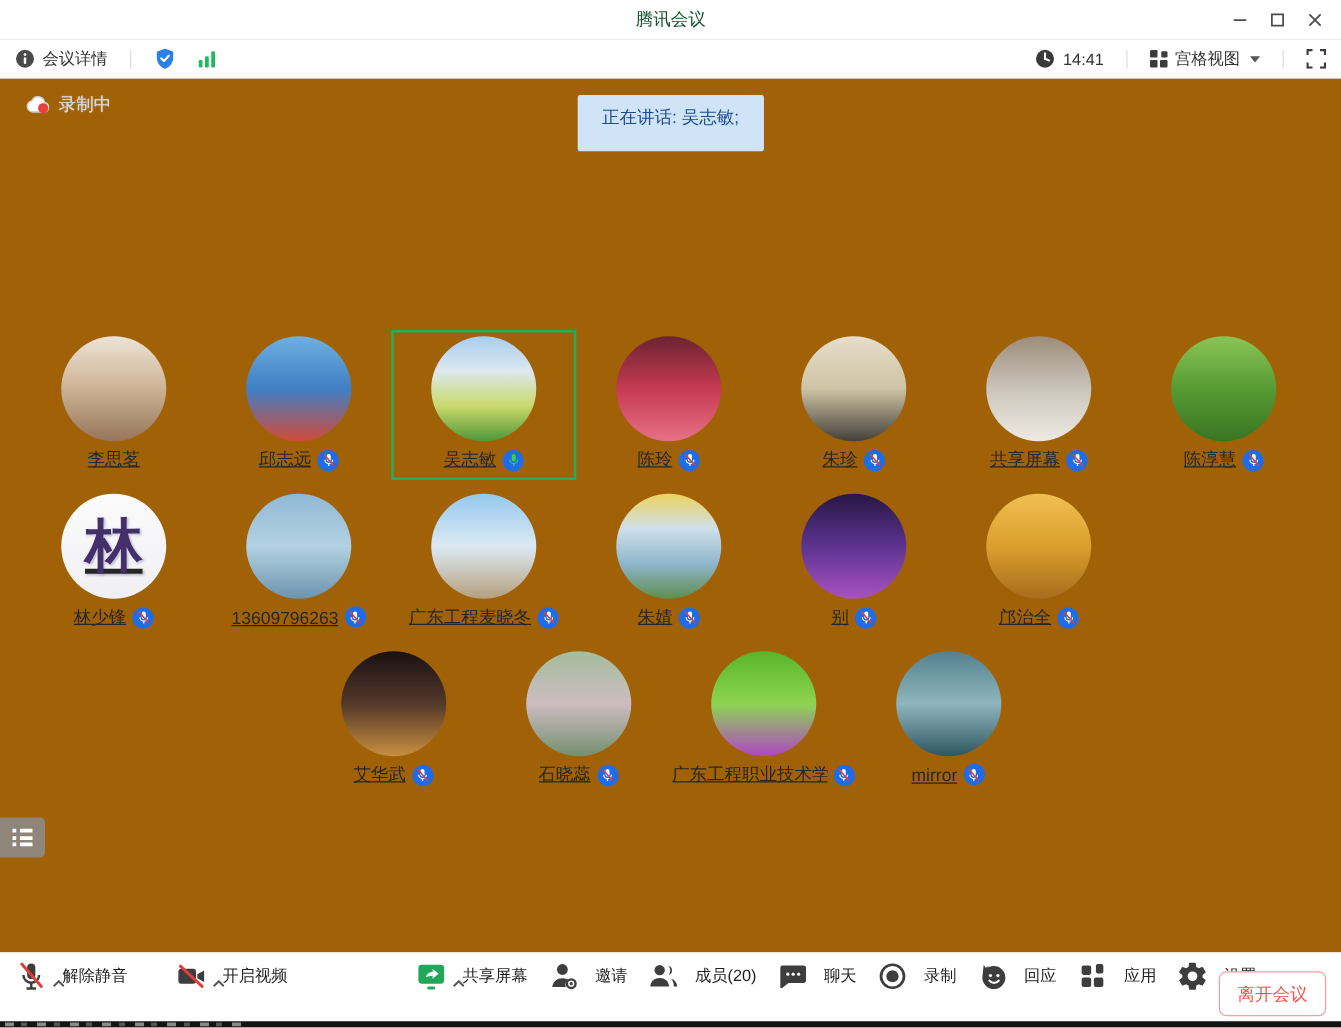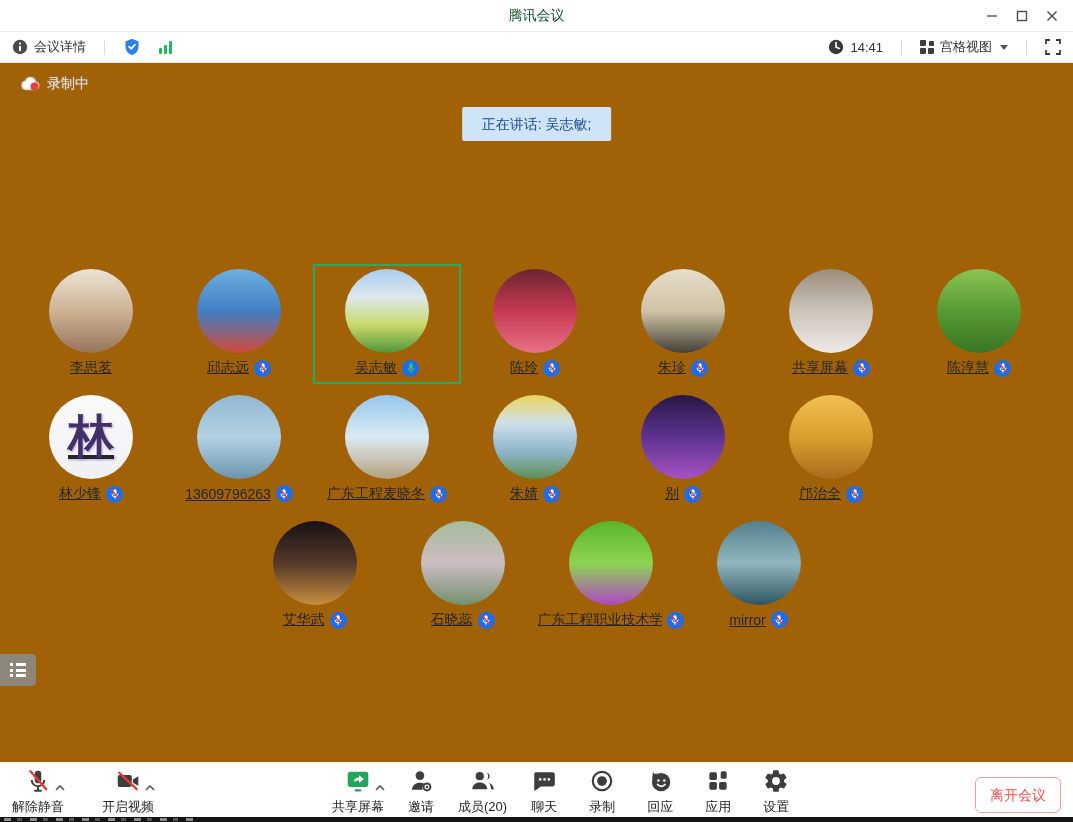--- a/index.html
+++ b/index.html
@@ -32,23 +32,23 @@
   .gridviewic i { position:absolute; background:#3c3c3c; border-radius:1px; }
   .gridviewic .a{left:0;top:0;width:6px;height:6px}
   .gridviewic .b{left:0;top:8px;width:6px;height:6px}
   .gridviewic .c{left:9px;top:1px;width:5px;height:5px}
   .gridviewic .d{left:8px;top:8px;width:6px;height:6px}
 
   
   .stage { position:relative; height:699px; background:#a16207;text-decoration:underline; }
   .rec-chip { position:absolute; left:20px; top:12px; display:flex; align-items:center; gap:5px; }
   .rec-label { font-size:14px; color:#dcdcdc; text-shadow:0 0 1px #c9c9c9; }
-  .banner { position:absolute; left:50%; transform:translateX(-50%); top:13px; height:34px;
+  .banner { position:absolute; left:50%; transform:translateX(-50%); top:13px; height:45px;
     background:var(--banner-bg); color:var(--banner-text); font-size:14px; line-height:34px;
-    padding:0 20px; border-radius:2px; white-space:nowrap;margin-top:31px; }
+    padding:0 20px; border-radius:2px; white-space:nowrap; }
 
   .grid { padding-top:201px; }
   .prow { display:flex; padding-left:17px; margin-bottom:6px; }
   .prow.centered { justify-content:center; padding-left:0; }
   .tile { width:148px; height:120px; display:flex; flex-direction:column; align-items:center;
     padding-top:3px; border:2px solid transparent; }
   .tile.speaking { border-color:var(--accent-green); }
   .avatar { width:84px; height:84px; border-radius:50%; flex:none;
     display:flex; align-items:center; justify-content:center; overflow:hidden; }
   .avatar-text { font-size:46px; font-weight:bold; font-family:"Liberation Serif","DejaVu Serif",serif;
@@ -68,22 +68,22 @@
   .list-toggle { position:absolute; left:0; top:591px; width:36px; height:32px;
     background:rgba(140,140,140,.85); border-radius:0 4px 4px 0;
     display:flex; align-items:center; justify-content:center; }
   .list-ic { width:16px; height:14px; display:flex; flex-direction:column; justify-content:space-between; }
   .list-ic i { display:flex; gap:3px; height:3px; }
   .list-ic i::before { content:""; width:3px; height:3px; background:#fff; }
   .list-ic i::after { content:""; flex:1; height:3px; background:#fff; }
 
   
   .bottombar { position:relative; height:55px; background:#fff; border-top:1px solid #f3f3f3; }
-  .bb-item { display:flex; flex-direction:column; align-items:center; justify-content:flex-end;
-    gap:4px; padding-top:5px; }
+  .bb-item { display:flex; flex-direction:row; align-items:center; justify-content:flex-end;
+    gap:12px; padding-top:5px; }
   .bb-label { font-size:13px; color:#1f1f1f; white-space:nowrap; }
   .icon-wrap { position:relative; height:26px; display:flex; align-items:center; justify-content:center; }
   .caret { position:absolute; right:-14px; top:9px; }
   .caret svg { stroke:#555; stroke-width:1.6; fill:none; }
   .left-group { position:absolute; left:12px; top:0; display:flex; gap:38px; }
   .center-group { position:absolute; left:332px; top:0; display:flex; gap:16px; }
   .center-group .bb-item { min-width:42px; }
   .leave-btn { position:absolute; right:12px; top:14px; height:36px; padding:0 14px;
     background:#fff; border:1px solid #f2a19e; border-radius:6px;
     color:var(--leave-red); font-size:14px; line-height:26px; }

